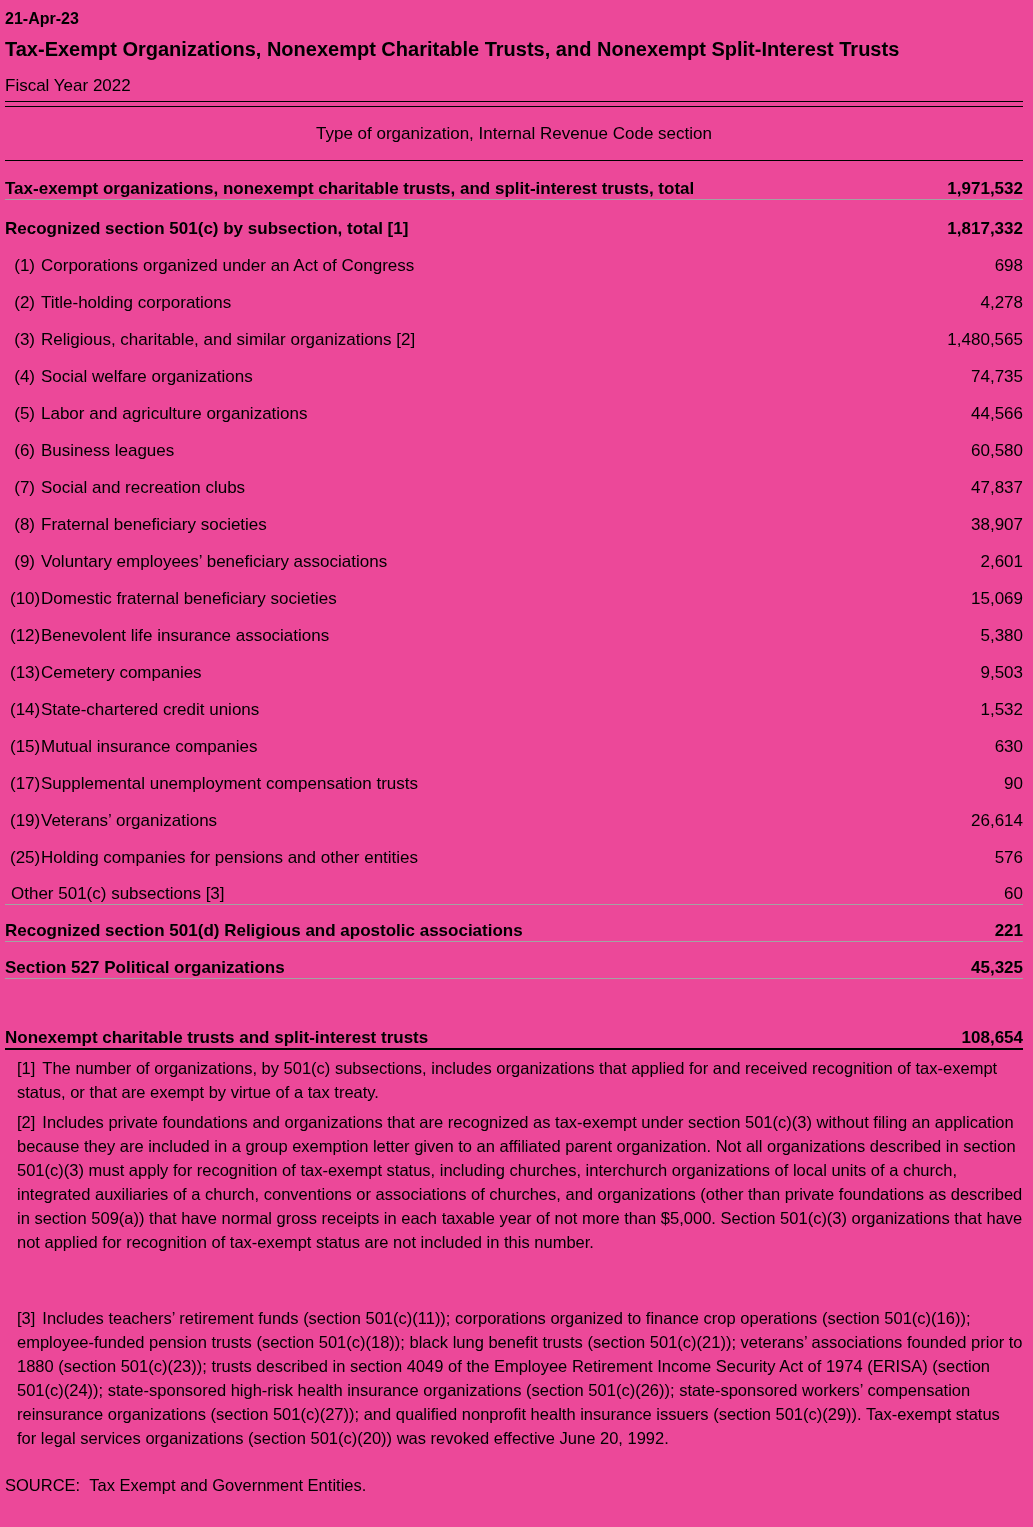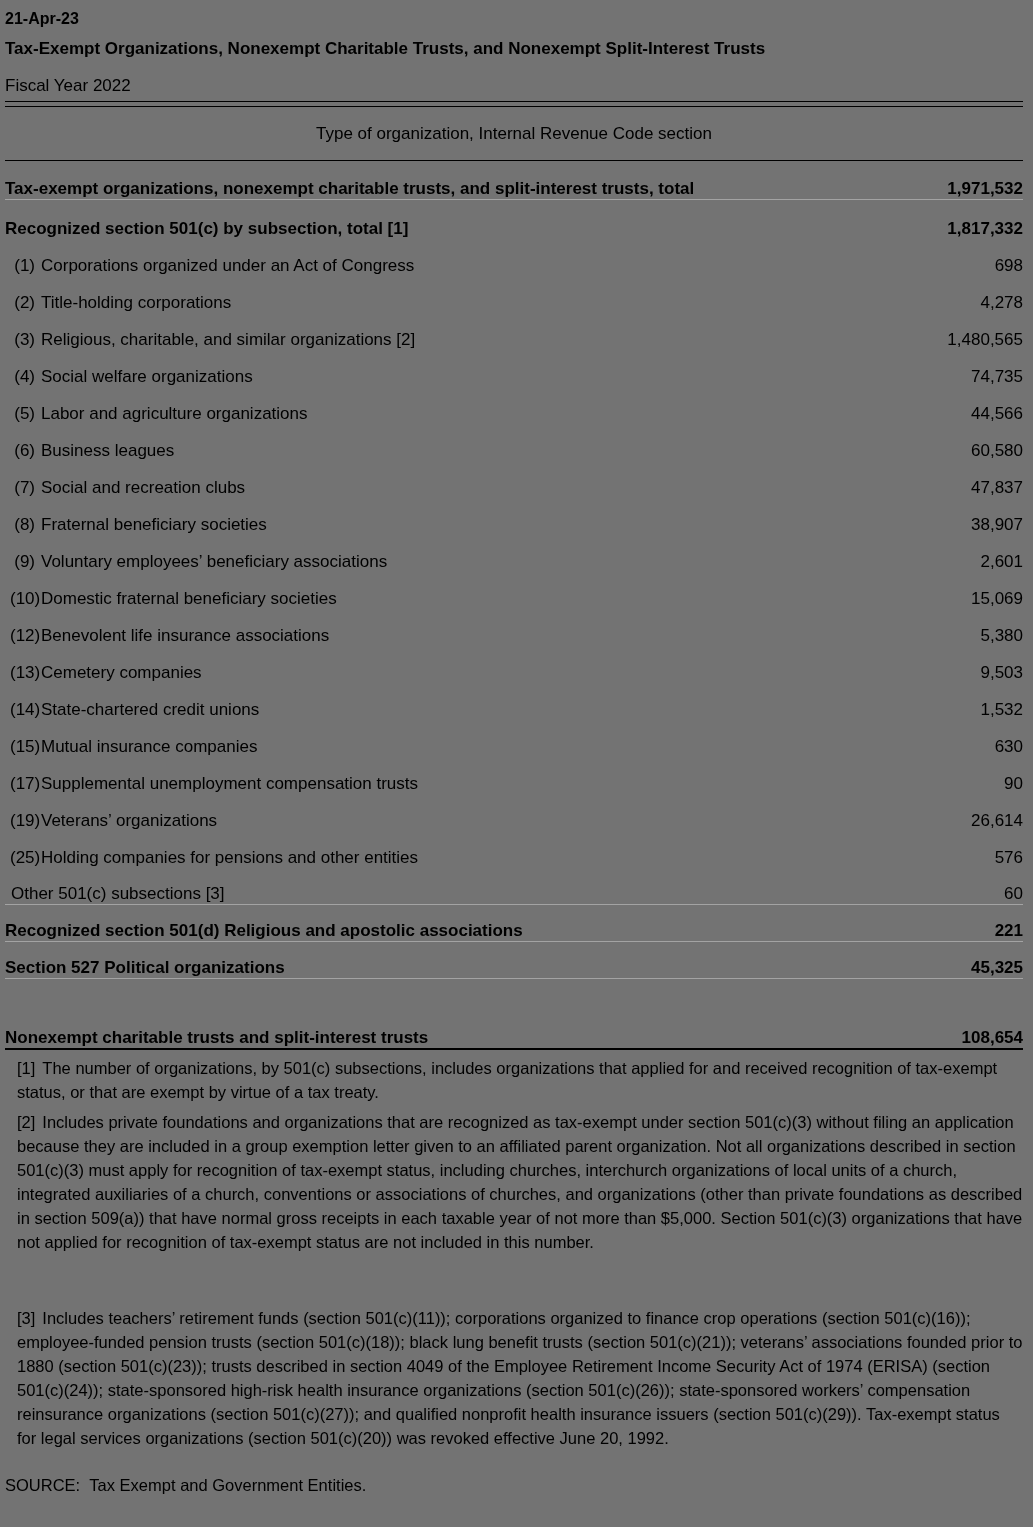--- a/index.html
+++ b/index.html
@@ -1,23 +1,23 @@
 <!DOCTYPE html>
 <html><head>
 <meta charset="utf-8">
 <style>
   html,body{margin:0;padding:0;background:#ffffff;}
   .page{
     width:1033px;height:1527px;box-sizing:border-box;
-    padding:0 10px 0 5px;overflow:hidden;background:#737373;color:#000;
+    padding:0 10px 0 5px;overflow:hidden;background:#ec4899;color:#000;
     font-family:"Liberation Sans","DejaVu Sans",sans-serif;
   }
   .date{margin-top:9px;font-size:16px;line-height:19px;font-weight:700;}
   .title{margin-top:11px;font-size:17px;line-height:20px;font-weight:700;text-align:center;}
-  .subtitle{margin-top:11px;font-size:17px;line-height:20px;font-weight:700;}
+  .subtitle{margin-top:11px;font-size:20px;line-height:20px;font-weight:700;}
   .fiscal{margin-top:17px;font-size:17px;line-height:20px;}
   .dbl{margin-top:5px;height:4px;border-top:1px solid #000;border-bottom:1px solid #000;}
   .thead{display:flex;box-sizing:border-box;height:54px;border-bottom:1px solid #000;font-size:17px;}
   .th1{flex:1;display:flex;align-items:center;justify-content:center;text-align:left;}
   .th2{width:150px;flex:none;display:flex;flex-direction:column;align-items:center;justify-content:center;line-height:25px;text-align:center;}
   .row{display:flex;align-items:flex-end;box-sizing:border-box;font-size:17px;}
   .r-total{font-weight:700;height:39px;border-bottom:1px solid #a3a3a3;}
   .r-subtotal{font-weight:700;height:39px;}
   .r-item{height:37px;padding-left:5px;}
   .r-item .lbl{margin-left:6px;}

